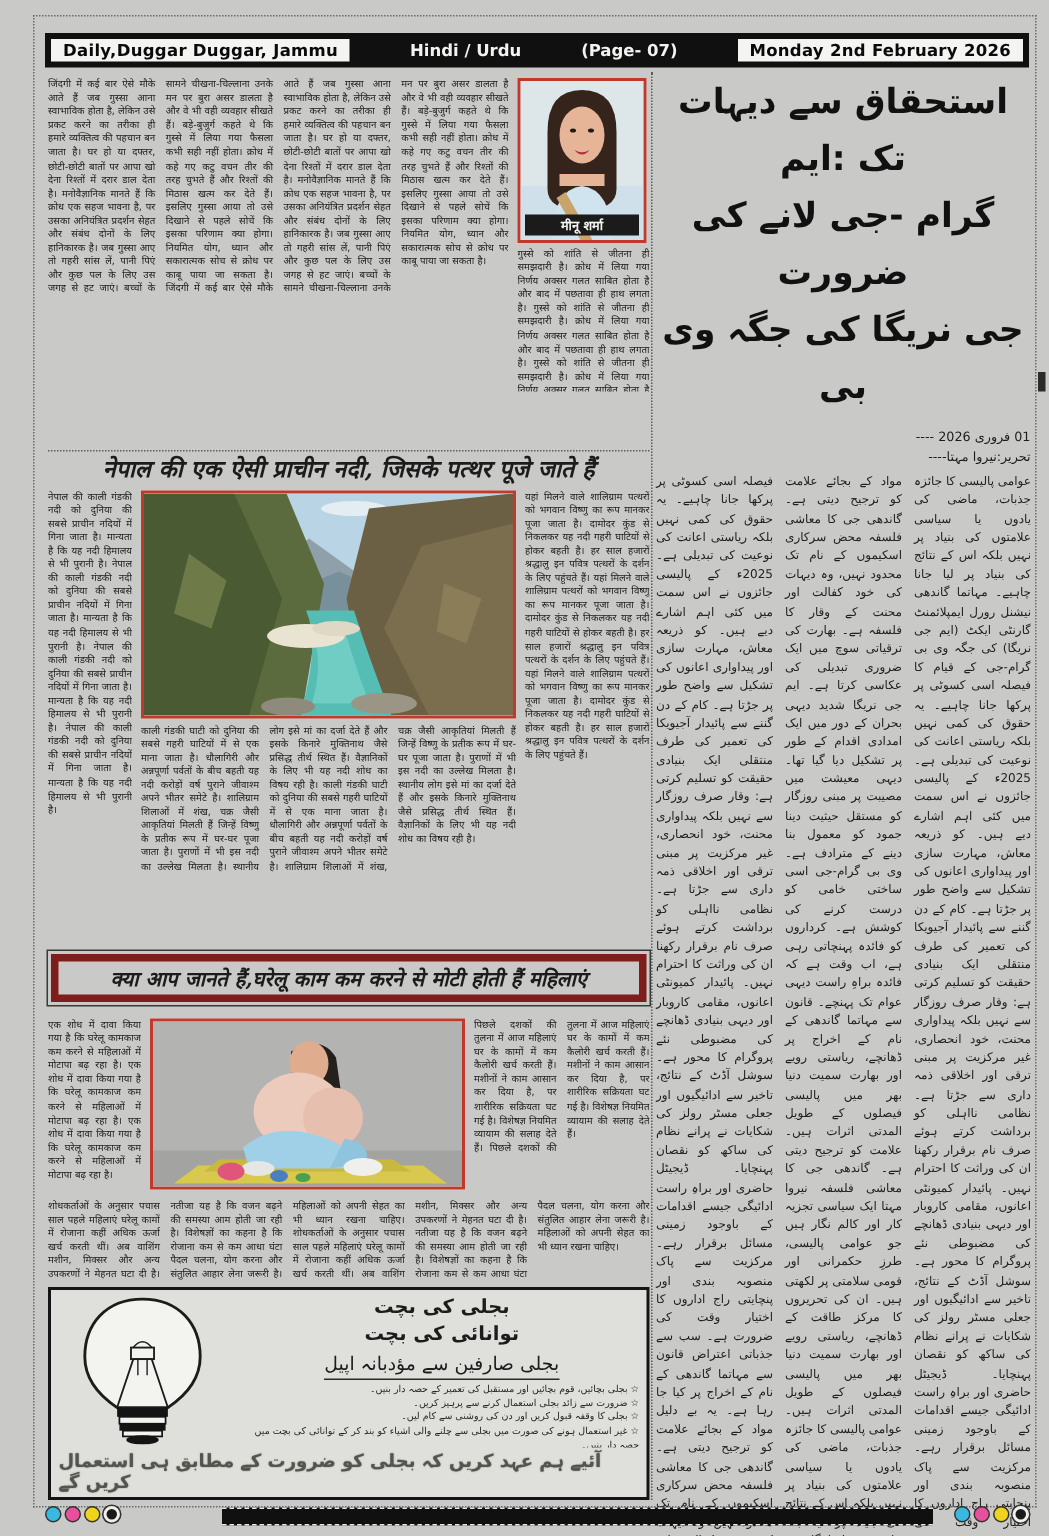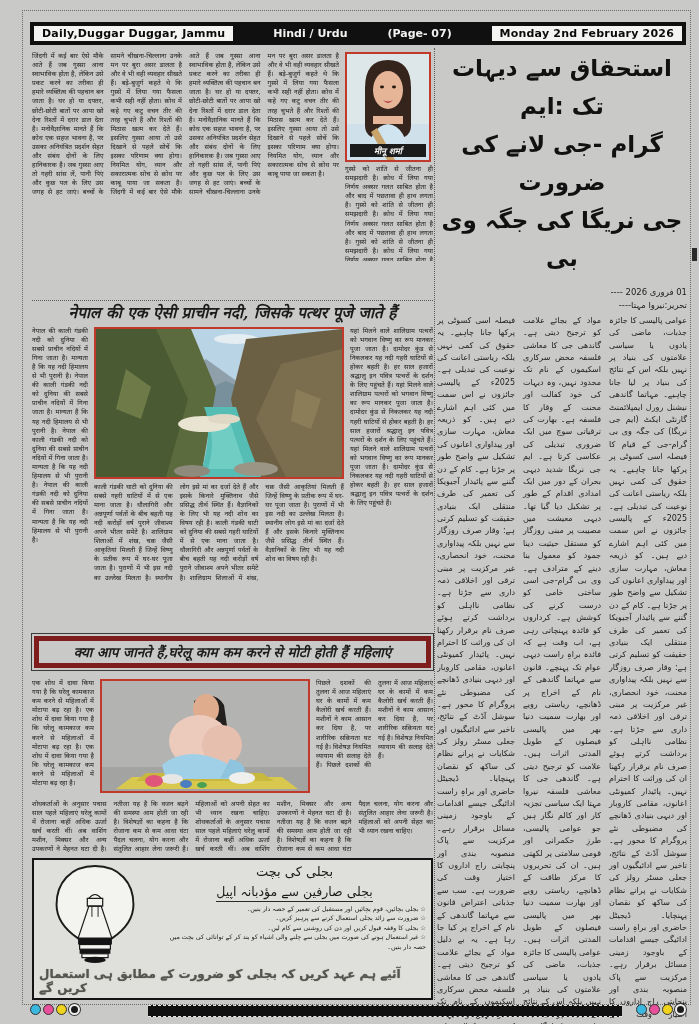--- a/index.html
+++ b/index.html
@@ -38,21 +38,21 @@
   .vr-dot{position:absolute;border-left:1px dotted #5c5c5a;}
   
   .article-anger{position:absolute;left:32px;top:48px;width:401px;height:248px;}
   .h-anger{
     font-size:20px;font-weight:bold;text-align:center;line-height:1.1;
     font-family:"DejaVu Serif","Liberation Serif",serif;letter-spacing:1px;
   }
   .anger-row{display:flex;gap:6px;margin-top:4px;height:218px;}
   .anger-text{flex:1;height:100%;}
   .anger-right{width:88px;flex:none;display:flex;flex-direction:column;gap:3px;}
-  .photo-frame{border:2px solid #c0392b;background:#e7ecee;position:relative;overflow:hidden;font-style:italic;}
+  .photo-frame{border:2px solid #c0392b;background:#e7ecee;position:relative;overflow:hidden;}
   .portrait{width:82px;height:106px;}
   .photo-caption{
     position:absolute;left:3px;right:3px;bottom:3px;background:#1b1b1b;
     color:#f5f5f3;font-size:8.5px;font-weight:bold;text-align:center;padding:1px 0;
   }
   
   .article-river{position:absolute;left:32px;top:300px;width:401px;height:332px;}
   .h-river{
     font-size:15.5px;font-weight:bold;font-style:italic;text-align:center;
     font-family:"DejaVu Serif","Liberation Serif",serif;line-height:1.2;
@@ -79,21 +79,21 @@
   .women-below{margin-top:5px;height:72px;}
   
   .ad-box{
     position:absolute;left:32px;top:858px;width:401px;height:142px;
     border:2px solid #141414;background:#dfdfdc;box-sizing:border-box;
     padding:3px 5px;overflow:hidden;
   }
   .ad-row{display:flex;gap:6px;height:102px;}
   .ad-bulb{width:118px;flex:none;}
   .ad-right{flex:1;direction:rtl;text-align:center;overflow:hidden;}
-  .ad-h1{font-size:13px;font-weight:normal;line-height:1.35;}
+  .ad-h1{font-size:13px;font-weight:bold;line-height:1.35;}
   .ad-h2{font-size:13px;font-weight:bold;line-height:1.35;}
   .ad-h3{font-size:12.5px;font-weight:normal;line-height:1.4;border-bottom:1px solid #2a2a2a;display:inline-block;padding-bottom:1px;margin-bottom:2px;}
   .ad-bullets{font-size:6.3px;line-height:1.5;text-align:right;color:#222;}
   .ad-bullets span{display:block;}
   .ad-pledge{
     direction:rtl;text-align:left;font-size:12px;font-weight:bold;
     color:#55554f;text-shadow:0 0 1px #7a7a74;letter-spacing:1px;margin-top:2px;
   }
   .ad-footer{text-align:center;font-size:7.5px;font-weight:bold;margin-top:2px;}
   
@@ -231,20 +231,21 @@
           <line x1="64" y1="56" x2="64" y2="70" stroke="#1c1c1c" stroke-width="1.2"></line>
           <rect x="38" y="98" width="44" height="8" fill="#141414"></rect>
           <rect x="40" y="106" width="40" height="6" fill="#f3f3f0" stroke="#141414" stroke-width="1.5"></rect>
           <rect x="40" y="112" width="40" height="6" fill="#141414"></rect>
           <rect x="43" y="118" width="34" height="5" fill="#f3f3f0" stroke="#141414" stroke-width="1.5"></rect>
           <ellipse cx="60" cy="126" rx="14" ry="4" fill="#141414"></ellipse>
         </svg>
       </div>
       <div class="ad-right">
         <div class="ad-h1">بجلی کی بچت</div>
+        <div class="ad-h2">توانائی کی بچت</div>
         <div><span class="ad-h3">بجلی صارفین سے مؤدبانہ اپیل</span></div>
         <div class="ad-bullets">
           <span>☆ بجلی بچائیں، قوم بچائیں اور مستقبل کی تعمیر کے حصہ دار بنیں۔</span>
           <span>☆ ضرورت سے زائد بجلی استعمال کرنے سے پرہیز کریں۔</span>
           <span>☆ بجلی کا وقفہ قبول کریں اور دن کی روشنی سے کام لیں۔</span>
           <span>☆ غیر استعمال ہونے کی صورت میں بجلی سے چلنے والی اشیاء کو بند کر کے توانائی کی بچت میں حصہ دار بنیں۔</span>
 
         </div>
       </div>
     </div>

